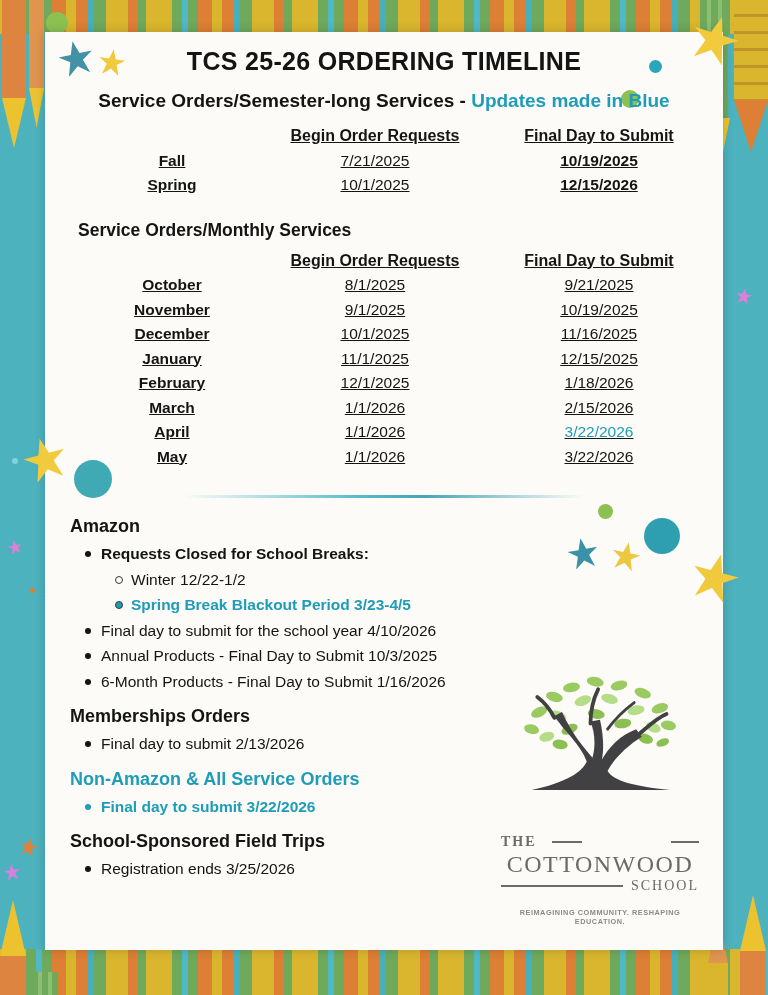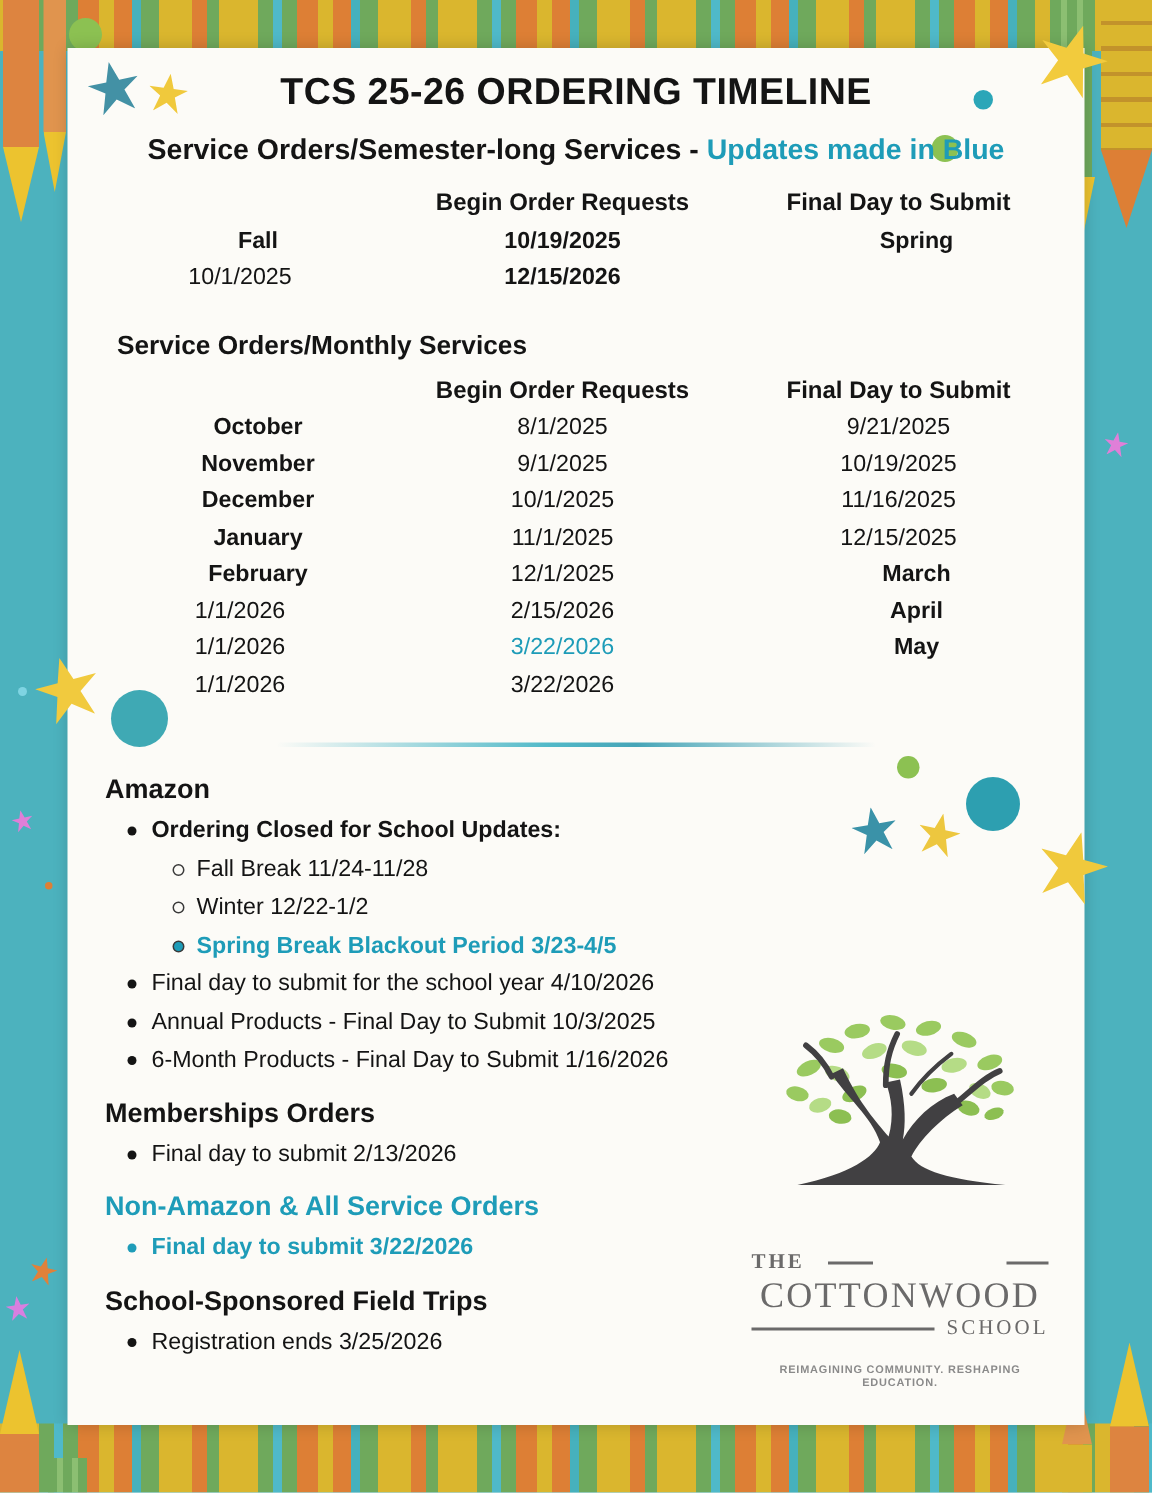--- a/index.html
+++ b/index.html
@@ -27,21 +27,21 @@
   .card{
     position:absolute;left:45px;top:32px;width:678px;height:918px;z-index:3;
     background:#fcfbf7;box-shadow:0 0 10px rgba(0,0,0,.18);
   }
   .title{margin-top:15px;text-align:center;font-size:25px;font-weight:bold;letter-spacing:.3px;}
   .subtitle{margin-top:14px;text-align:center;font-size:19px;font-weight:bold;}
   .subtitle .blue-wrap{position:relative;color:#1e9cb8;}
   .subtitle .blue-wrap .txt{position:relative;z-index:1;}
   .green-dot-bg{position:absolute;right:31px;top:0px;width:18px;height:18px;border-radius:50%;background:#8cc152;z-index:0;}
   
-  .tbl{display:grid;grid-template-columns:230px 200px 248px;margin-top:12px;}
+  .tbl{display:grid;grid-template-columns:230px 200px 248px;margin-top:12px;text-decoration:underline;}
   .tbl div{text-align:center;line-height:24.5px;font-size:15.5px;}
   .tbl .th{font-weight:bold;font-size:16px;}
   .tbl .lab{font-weight:bold;margin-left:24px;}
   .tbl .bold{font-weight:bold;}
   .tbl .blue{color:#1e9cb8;}
   .sec-h{font-size:17.5px;font-weight:bold;margin:22px 0 0 33px;}
   
   .divider{
     width:400px;height:3px;margin:26px auto 0;border-radius:2px;
     background:linear-gradient(90deg,rgba(73,182,198,0) 0%,rgba(73,182,198,.95) 45%,rgba(60,160,180,.95) 60%,rgba(73,182,198,0) 100%);
@@ -112,20 +112,21 @@
   <div class="subtitle">
     <span>Service Orders/Semester-long Services -</span>
     <span class="blue-wrap"><i class="green-dot-bg"></i><span class="txt">Updates made in Blue</span></span>
   </div>
 
   <div class="tbl">
     <div></div>
     <div class="th">Begin Order Requests</div>
     <div class="th">Final Day to Submit</div>
     <div class="lab">Fall</div>
+    <div>7/21/2025</div>
     <div class="bold">10/19/2025</div>
     <div class="lab">Spring</div>
     <div>10/1/2025</div>
     <div class="bold">12/15/2026</div>
   </div>
 
   <div class="sec-h">Service Orders/Monthly Services</div>
 
   <div class="tbl" style="margin-top:8px;">
     <div></div>
@@ -143,40 +144,40 @@
     <div class="lab">December</div>
     <div>10/1/2025</div>
     <div>11/16/2025</div>
 
     <div class="lab">January</div>
     <div>11/1/2025</div>
     <div>12/15/2025</div>
 
     <div class="lab">February</div>
     <div>12/1/2025</div>
+    <div>1/18/2026</div>
 
     <div class="lab">March</div>
     <div>1/1/2026</div>
     <div>2/15/2026</div>
 
     <div class="lab">April</div>
     <div>1/1/2026</div>
     <div class="blue">3/22/2026</div>
 
     <div class="lab">May</div>
     <div>1/1/2026</div>
     <div>3/22/2026</div>
   </div>
 
   <div class="divider"></div>
 
   <div class="sections">
     <h3 style="margin-top:6px;">Amazon</h3>
-    <div class="li l1 bold">Ordering Closed for School Updates:</div>
-    <div class="li l2">Fall Break 11/24-11/28</div>
+    <div class="li l1 bold">Requests Closed for School Breaks:</div>
     <div class="li l2">Winter 12/22-1/2</div>
     <div class="li l2 blue">Spring Break Blackout Period 3/23-4/5</div>
     <div class="li l1">Final day to submit for the school year 4/10/2026</div>
 
     <div class="li l1">Annual Products - Final Day to Submit 10/3/2025</div>
     <div class="li l1">6-Month Products - Final Day to Submit 1/16/2026</div>
 
     <h3>Memberships Orders</h3>
     <div class="li l1">Final day to submit 2/13/2026</div>
 

